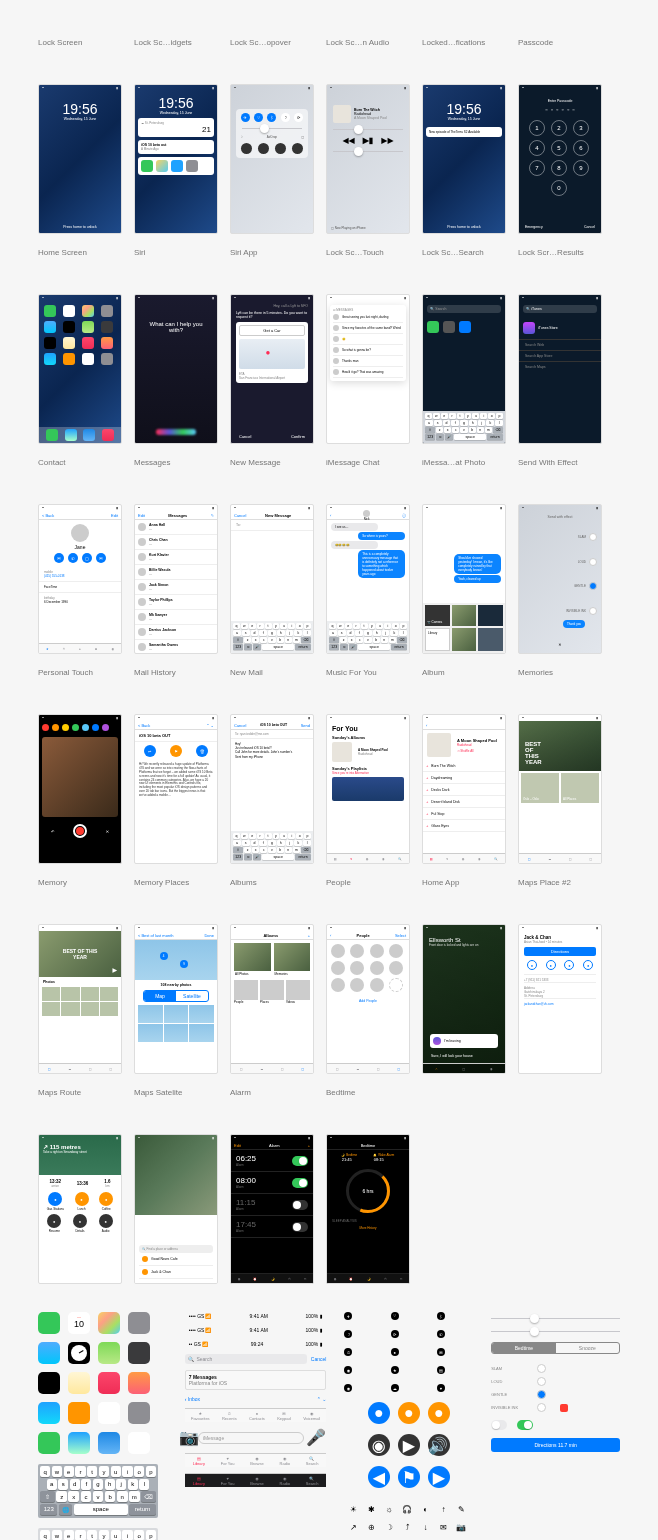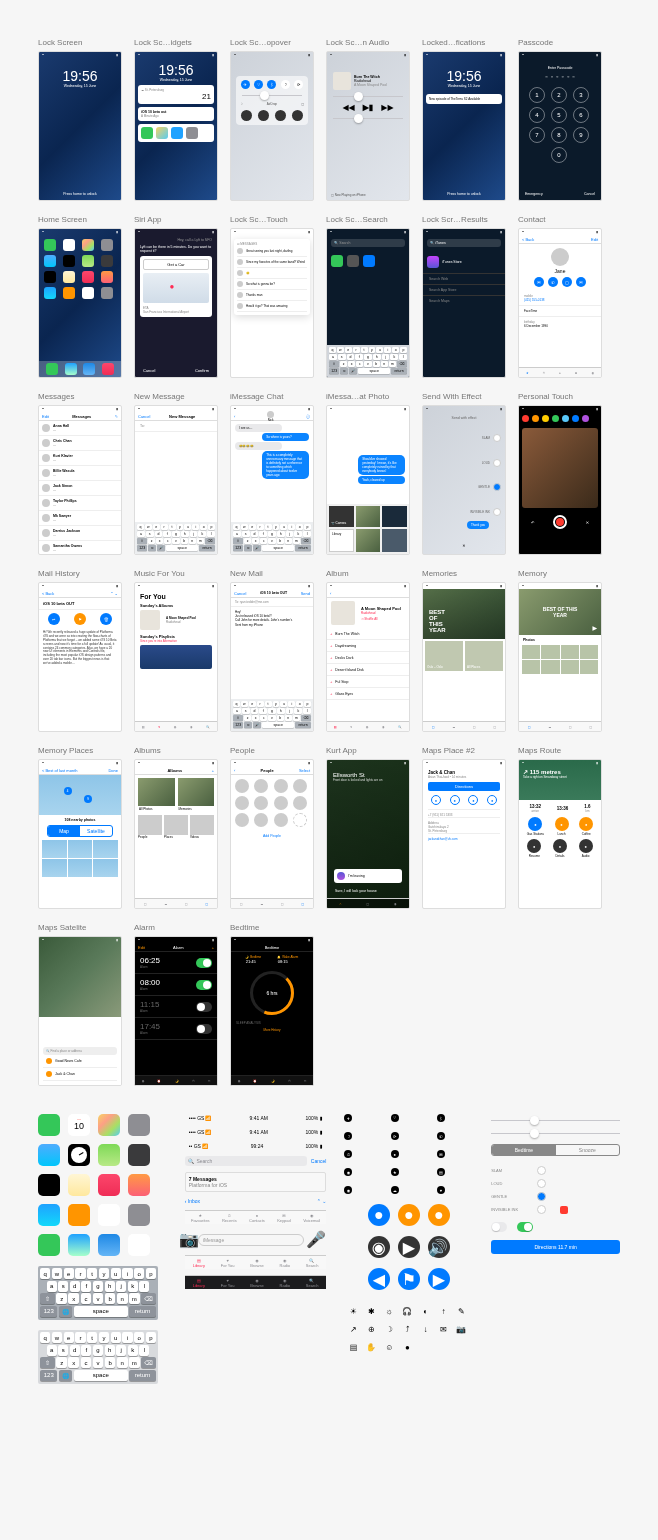--- a/index.html
+++ b/index.html
@@ -1,18 +1,18 @@
 <!DOCTYPE html>
 <html><head>
 <meta charset="utf-8">
 <style>
 * { margin: 0; padding: 0; box-sizing: border-box; font-family: -apple-system, "Helvetica Neue", Arial, sans-serif; }
 body { background: #f6f6f6; width: 658px; padding: 38px 38px 30px; }
 .grid { display: grid; grid-template-columns: repeat(6, 84px); gap: 14px 12px; margin-bottom: 28px; }
-.cell { display: flex; flex-direction: column; }
+.cell { display: flex; flex-direction: column; gap: 33px; }
 .label { font-size: 8px; color: #777; margin-bottom: 4px; white-space: nowrap; overflow: hidden; text-overflow: ellipsis; }
 .screen { width: 84px; height: 150px; background: #fff; border: 0.5px solid #ddd; border-radius: 2px; overflow: hidden; position: relative; font-size: 4px; }
 .dark { background: #0b1a2a; }
 .black { background: #000; }
 .blur { background: linear-gradient(135deg,#cdd2d9 0%,#e2e6ec 100%); }
 .wall { background: linear-gradient(135deg,#1a3a6e 0%,#0a2550 50%,#1e4a8a 100%); }
 .sb { height: 6px; display:flex; justify-content:space-between; align-items:center; padding:0 3px; font-size:3px; }
 .sb.d { color:#fff; } .sb.l { color:#000; }
 .center { display:flex; flex-direction:column; align-items:center; }
 .t-big { font-size:14px; font-weight:200; color:#fff; }
@@ -242,20 +242,33 @@
         </div>
         <div class="dock">
           <span class="icn" style="background:#34c759"></span>
           <span class="icn" style="background:linear-gradient(#1fa2ff,#a6ffcb)"></span>
           <span class="icn" style="background:linear-gradient(#1e88e5,#64b5f6)"></span>
           <span class="icn" style="background:linear-gradient(#fc466b,#ef2d56)"></span>
         </div>
       </div>
     </div>
     <div class="cell">
+      <div class="label">Siri</div>
+      <div class="screen" style="background: linear-gradient(rgb(26, 26, 46), rgb(15, 15, 26));">
+        <div class="sb d">
+          <span>••</span>
+          <span>▮</span>
+        </div>
+        <div class="center" style="margin-top:20px">
+          <div style="color:#fff;font-size:6px;text-align:center;padding:0 8px">What can I help you with?</div>
+        </div>
+      <div style="position:absolute;bottom:8px;left:50%;transform:translateX(-50%);width:40px;height:6px;background:linear-gradient(90deg,#ff2d55,#5856d6,#34c759,#5ac8fa);border-radius:3px;filter:blur(1px)"></div>
+      </div>
+    </div>
+    <div class="cell">
       <div class="label">Siri App</div>
       <div class="screen" style="background: rgb(26, 26, 46);">
         <div class="sb d">
           <span>••</span>
           <span>▮</span>
         </div>
       <div style="color:#999;font-size:3.5px;text-align:right;padding:3px 5px">Hey, call a Lyft to SFO</div>
       <div style="color:#fff;font-size:3.5px;padding:0 5px">Lyft can be there in 5 minutes. Do you want to request it?</div>
       <div class="card" style="background:#fff;margin:3px 5px">
         <div style="text-align:center;border:.5px solid #ccc;border-radius:2px;padding:2px;font-size:4px">Get a Car</div>
@@ -712,47 +725,20 @@
           <span></span>
           <span class="blue">⌃ ⌄</span>
         </div>
       <div style="padding:3px 4px;font-size:4px;font-weight:600;border-bottom:.5px solid #eee">iOS 10 beta OUT</div>
       <div class="row" style="justify-content:space-around;padding:3px">
           <span class="circ" style="width:12px;height:12px;background:#007aff;color:#fff">↩</span>
           <span class="circ" style="width:12px;height:12px;background:#ff9500;color:#fff">⚑</span>
           <span class="circ" style="width:12px;height:12px;background:#007aff;color:#fff">🗑</span>
         </div>
       <div style="padding:3px 4px;font-size:3px;line-height:1.3;color:#333">Hi! We recently released a huge update of Platforma iOS and we were so into creating the flow-charts of Platforma that we forgot – we added some iOS 10 Beta screens and now it's time for a full update! As usual, it contains 24 common categories. Also, we have a 20 new UI elements in Elements and Controls file, including the most popular iOS design patterns and over 20 tab bar icons. But the biggest news is that we've added a mobile…</div>
-      </div>
-    </div>
-    <div class="cell">
-      <div class="label">Music For You</div>
-      <div class="screen">
-        <div class="sb l">
-          <span>••</span>
-          <span>▮</span>
-        </div>
-      <div style="padding:4px 5px">
-          <div style="font-size:7px;font-weight:700">For You</div>
-      <div style="font-size:4px;font-weight:600;margin-top:3px">Sunday's Albums</div>
-      <div class="row" style="margin-top:2px">
-            <span style="width:20px;height:20px;background:#e8e4dc;border-radius:2px"></span>
-            <div style="font-size:3px;margin-left:3px"><b>A Moon Shaped Pool</b><br><span style="color:#888">Radiohead</span></div>
-          </div>
-      <div style="font-size:4px;font-weight:600;margin-top:4px">Sunday's Playlists</div>
-      <div style="font-size:3px;color:#ff2d55">Since you're into Alternative</div>
-      <div style="height:24px;background:linear-gradient(#2a4a8a,#1a3a6a);margin-top:2px;border-radius:2px"></div>
-        </div>
-      <div class="tbar">
-          <span>▤</span>
-          <span style="color:#ff2d55">♥</span>
-          <span>◉</span>
-          <span>◉</span>
-          <span>🔍</span>
-        </div>
       </div>
     </div>
     <div class="cell">
       <div class="label">New Mail</div>
       <div class="screen">
         <div class="sb l">
           <span>••</span>
           <span>▮</span>
         </div>
       <div class="nav">
@@ -804,20 +790,47 @@
             <span class="key d" style="flex:1.3">123</span>
             <span class="key d" style="flex:1">☺</span>
             <span class="key d" style="flex:1">🎤</span>
             <span class="key" style="flex:4">space</span>
             <span class="key d" style="flex:2">return</span>
           </div>
         </div>
       </div>
     </div>
     <div class="cell">
+      <div class="label">Music For You</div>
+      <div class="screen">
+        <div class="sb l">
+          <span>••</span>
+          <span>▮</span>
+        </div>
+      <div style="padding:4px 5px">
+          <div style="font-size:7px;font-weight:700">For You</div>
+      <div style="font-size:4px;font-weight:600;margin-top:3px">Sunday's Albums</div>
+      <div class="row" style="margin-top:2px">
+            <span style="width:20px;height:20px;background:#e8e4dc;border-radius:2px"></span>
+            <div style="font-size:3px;margin-left:3px"><b>A Moon Shaped Pool</b><br><span style="color:#888">Radiohead</span></div>
+          </div>
+      <div style="font-size:4px;font-weight:600;margin-top:4px">Sunday's Playlists</div>
+      <div style="font-size:3px;color:#ff2d55">Since you're into Alternative</div>
+      <div style="height:24px;background:linear-gradient(#2a4a8a,#1a3a6a);margin-top:2px;border-radius:2px"></div>
+        </div>
+      <div class="tbar">
+          <span>▤</span>
+          <span style="color:#ff2d55">♥</span>
+          <span>◉</span>
+          <span>◉</span>
+          <span>🔍</span>
+        </div>
+      </div>
+    </div>
+    <div class="cell">
       <div class="label">Album</div>
       <div class="screen">
         <div class="sb l">
           <span>••</span>
           <span>▮</span>
         </div>
       <div class="nav">
           <span class="blue">‹</span>
           <span></span>
           <span></span>
@@ -1023,21 +1036,21 @@
       <div style="text-align:center;font-size:3.5px;color:#007aff;padding:3px">Add People</div>
       <div class="tbar">
           <span>▢</span>
           <span>☁</span>
           <span>▢</span>
           <span style="color:#007aff">▢</span>
         </div>
       </div>
     </div>
     <div class="cell">
-      <div class="label">Kurt App</div>
+      <div class="label">Home App</div>
       <div class="screen">
         <div style="height:100%;background:linear-gradient(rgba(0,0,0,.3),rgba(0,0,0,.5)),linear-gradient(135deg,#2a4a2a,#1a3a1a);position:relative">
       <div class="sb d">
             <span>••</span>
             <span>▮</span>
           </div>
       <div style="padding:6px;color:#fff">
             <div style="font-size:6px;font-weight:300">Ellsworth St</div>
             <div style="font-size:3px;opacity:.8">Front door is locked and lights are on</div>
           </div>

